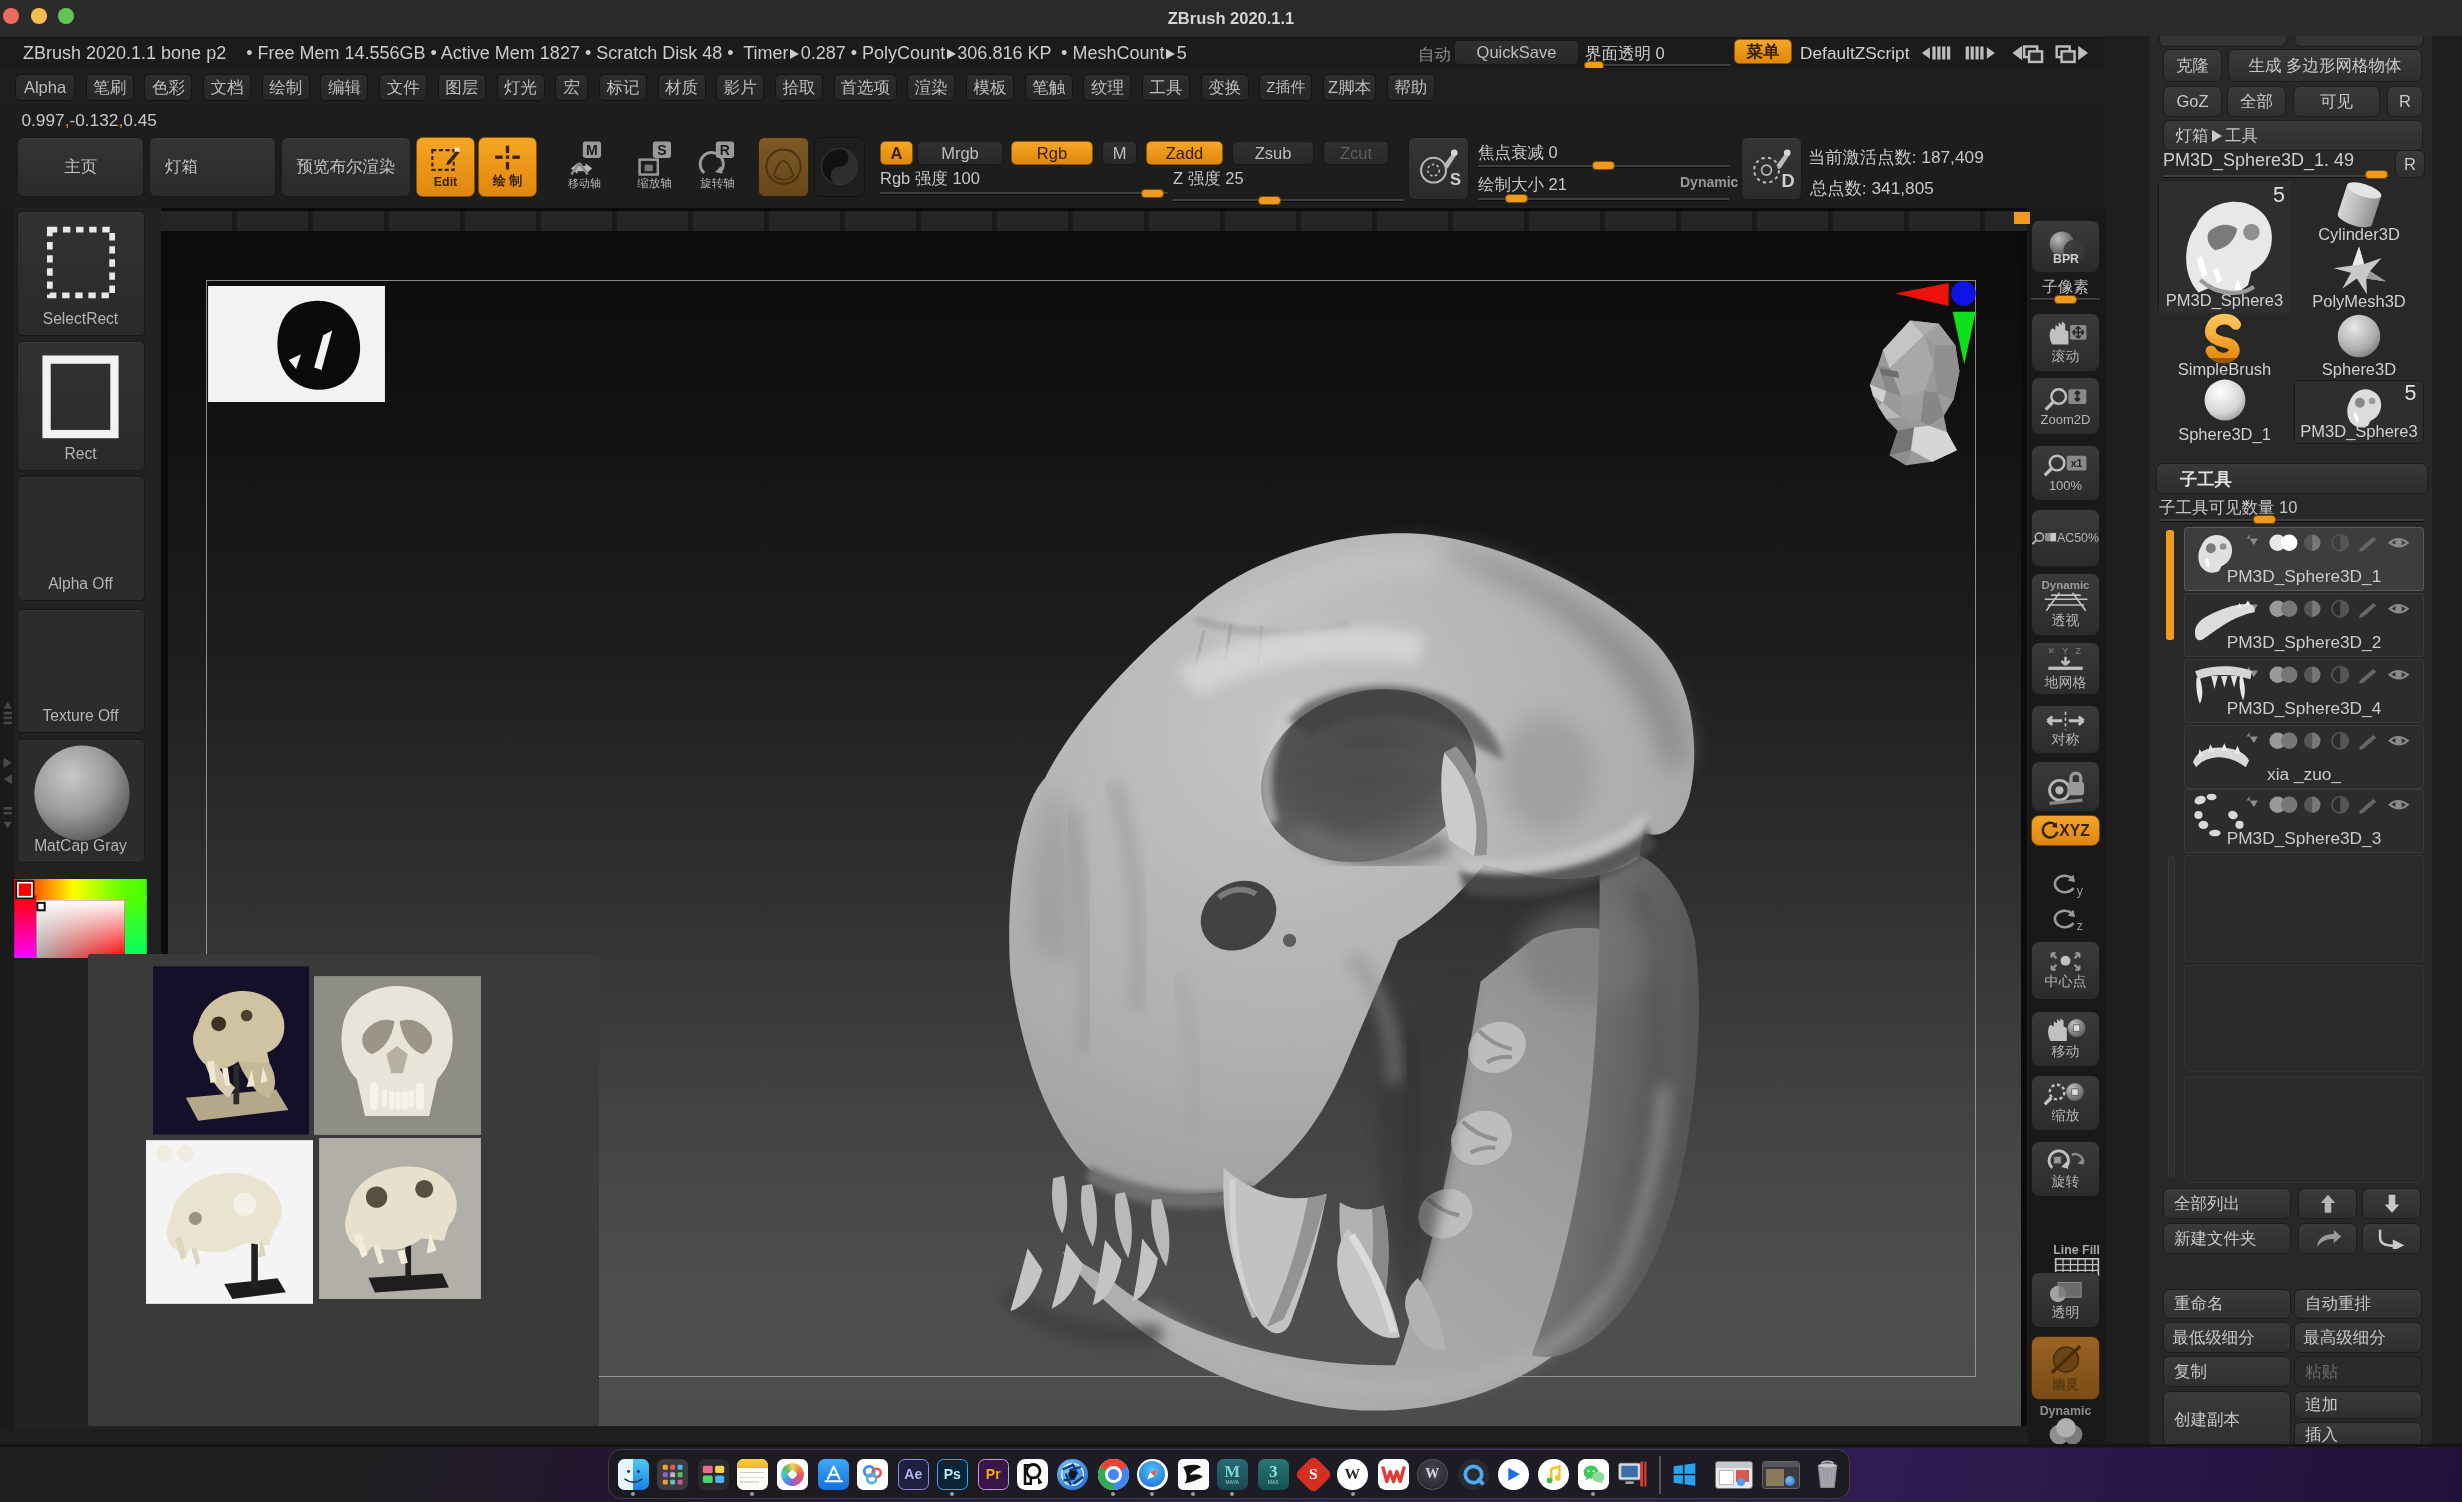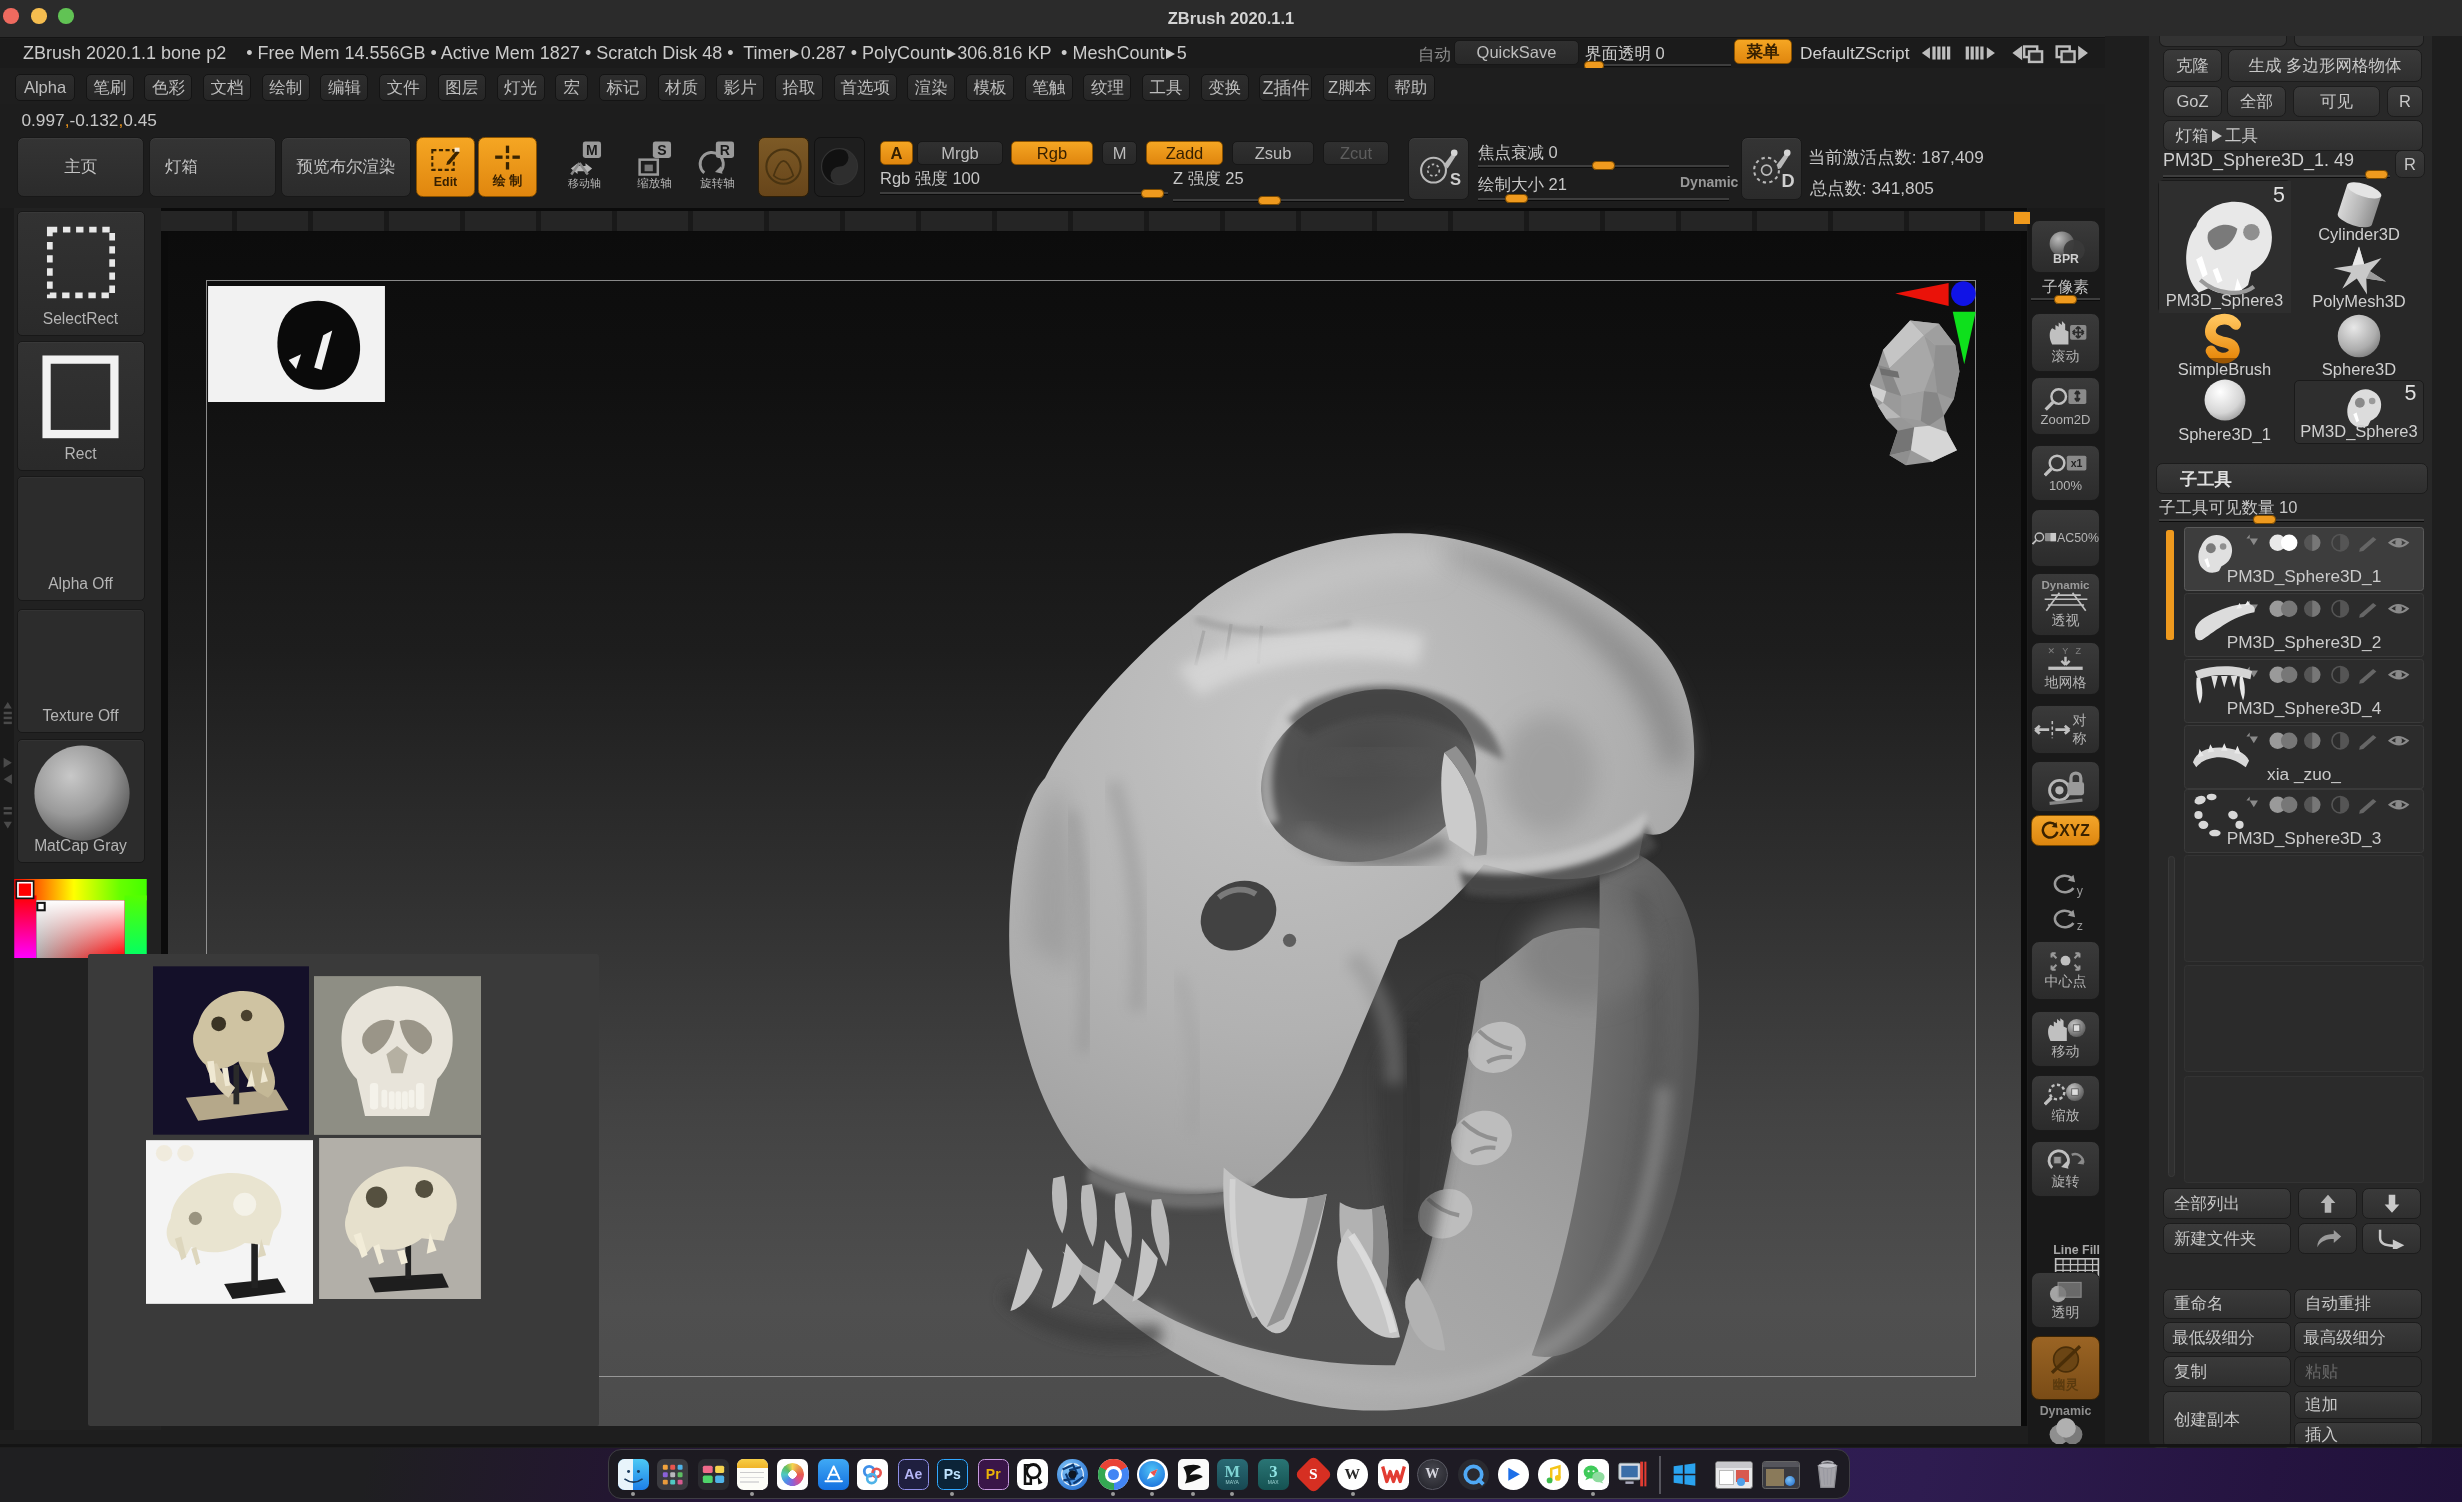--- a/index.html
+++ b/index.html
@@ -70,21 +70,21 @@
       <span style="width:48px;background:linear-gradient(#2d2d2d,#262626);border:0.8px solid #141414;border-radius:5px;color:#bdbdbd;font-size:16.5px;display:flex;align-items:center;justify-content:center">材质</span>
       <span style="width:48px;background:linear-gradient(#2d2d2d,#262626);border:0.8px solid #141414;border-radius:5px;color:#bdbdbd;font-size:16.5px;display:flex;align-items:center;justify-content:center">影片</span>
       <span style="width:48px;background:linear-gradient(#2d2d2d,#262626);border:0.8px solid #141414;border-radius:5px;color:#bdbdbd;font-size:16.5px;display:flex;align-items:center;justify-content:center">拾取</span>
       <span style="width:63px;background:linear-gradient(#2d2d2d,#262626);border:0.8px solid #141414;border-radius:5px;color:#bdbdbd;font-size:16.5px;display:flex;align-items:center;justify-content:center">首选项</span>
       <span style="width:48px;background:linear-gradient(#2d2d2d,#262626);border:0.8px solid #141414;border-radius:5px;color:#bdbdbd;font-size:16.5px;display:flex;align-items:center;justify-content:center">渲染</span>
       <span style="width:48px;background:linear-gradient(#2d2d2d,#262626);border:0.8px solid #141414;border-radius:5px;color:#bdbdbd;font-size:16.5px;display:flex;align-items:center;justify-content:center">模板</span>
       <span style="width:48px;background:linear-gradient(#2d2d2d,#262626);border:0.8px solid #141414;border-radius:5px;color:#bdbdbd;font-size:16.5px;display:flex;align-items:center;justify-content:center">笔触</span>
       <span style="width:48px;background:linear-gradient(#2d2d2d,#262626);border:0.8px solid #141414;border-radius:5px;color:#bdbdbd;font-size:16.5px;display:flex;align-items:center;justify-content:center">纹理</span>
       <span style="width:48px;background:linear-gradient(#2d2d2d,#262626);border:0.8px solid #141414;border-radius:5px;color:#bdbdbd;font-size:16.5px;display:flex;align-items:center;justify-content:center">工具</span>
       <span style="width:48px;background:linear-gradient(#2d2d2d,#262626);border:0.8px solid #141414;border-radius:5px;color:#bdbdbd;font-size:16.5px;display:flex;align-items:center;justify-content:center">变换</span>
-      <span style="width:53px;background:linear-gradient(#2d2d2d,#262626);border:0.8px solid #141414;border-radius:5px;color:#bdbdbd;font-size:18px;display:flex;align-items:center;justify-content:center">Z插件</span>
+      <span style="width:53px;background:linear-gradient(#2d2d2d,#262626);border:0.8px solid #141414;border-radius:5px;color:#bdbdbd;font-size:15px;display:flex;align-items:center;justify-content:center">Z插件</span>
       <span style="width:53px;background:linear-gradient(#2d2d2d,#262626);border:0.8px solid #141414;border-radius:5px;color:#bdbdbd;font-size:16.5px;display:flex;align-items:center;justify-content:center">Z脚本</span>
       <span style="width:48px;background:linear-gradient(#2d2d2d,#262626);border:0.8px solid #141414;border-radius:5px;color:#bdbdbd;font-size:16.5px;display:flex;align-items:center;justify-content:center">帮助</span>
     </div>
 
 <div class="lab" style="left:21.4px;top:110px;font-size:17.3px;color:#c7c7c7">0.997<span style="color:#e8921a">,</span>-0.132<span style="color:#e8921a">,</span>0.45</div>
 
 <div class="abs" style="left:0;top:132px;width:2462px;height:77px;background:#1d1d1d"></div>
 <div class="btn" style="left:17.3px;top:137px;width:127px;height:60px;font-size:16.5px">主页</div>
 <div class="btn" style="left:149px;top:137px;width:127px;height:60px;font-size:16.5px;justify-content:flex-start;padding-left:15px">灯箱</div>
 <div class="btn" style="left:281px;top:137px;width:130px;height:60px;font-size:16.5px">预览布尔渲染</div>
@@ -576,21 +576,21 @@
       <span style="font-size:14px">透视</span>
     </div>
 <div class="abs" style="left:2031px;top:642px;width:69px;height:53px;background:linear-gradient(#3a3a3a,#2b2b2b);border:0.8px solid #1a1a1a;border-radius:8.2px;display:flex;flex-direction:column;align-items:center;justify-content:center;color:#b5b5b5">
       <span style="font-size:9px;color:#808080;letter-spacing:2.5px;font-family:Liberation Sans">✕ Y Z</span>
       <svg width="41" height="18" viewBox="0 0 50 22">
         <path d="M25 1 v10 M25 11 l-5 -5 M25 11 l5 -5" stroke="#c0c0c0" stroke-width="3" fill="none"></path>
         <rect x="4" y="13" width="42" height="4" fill="#c0c0c0"></rect>
       </svg>
       <span style="font-size:14px">地网格</span>
     </div>
-<div class="abs" style="left:2031px;top:705px;width:69px;height:49px;background:linear-gradient(#3a3a3a,#2b2b2b);border:0.8px solid #1a1a1a;border-radius:8.2px;display:flex;flex-direction:row;align-items:center;justify-content:center;color:#b5b5b5">
+<div class="abs" style="left:2031px;top:705px;width:69px;height:49px;background:linear-gradient(#3a3a3a,#2b2b2b);border:0.8px solid #1a1a1a;border-radius:8.2px;display:flex;flex-direction:column;align-items:center;justify-content:center;color:#b5b5b5">
       <svg width="43" height="21.4" viewBox="0 0 52 26">
         <path d="M22 13 L4 13 M4 13 l6 -5 M4 13 l6 5 M30 13 L48 13 M48 13 l-6 -5 M48 13 l-6 5" stroke="#c0c0c0" stroke-width="3.5" fill="none"></path>
         <path d="M26 2 v22" stroke="#c0c0c0" stroke-width="2" stroke-dasharray="4 3"></path>
       </svg>
       <span style="font-size:14px">对称</span>
     </div>
 <div class="abs" style="left:2031px;top:761px;width:69px;height:51px;background:linear-gradient(#3a3a3a,#2b2b2b);border:0.8px solid #1a1a1a;border-radius:8.2px;display:flex;flex-direction:column;align-items:center;justify-content:center;color:#b5b5b5">
       <svg width="46" height="40" viewBox="0 0 56 48">
         <circle cx="20" cy="28" r="12" fill="none" stroke="#b5b5b5" stroke-width="3.5"></circle>
         <circle cx="20" cy="28" r="5" fill="#b5b5b5"></circle>

